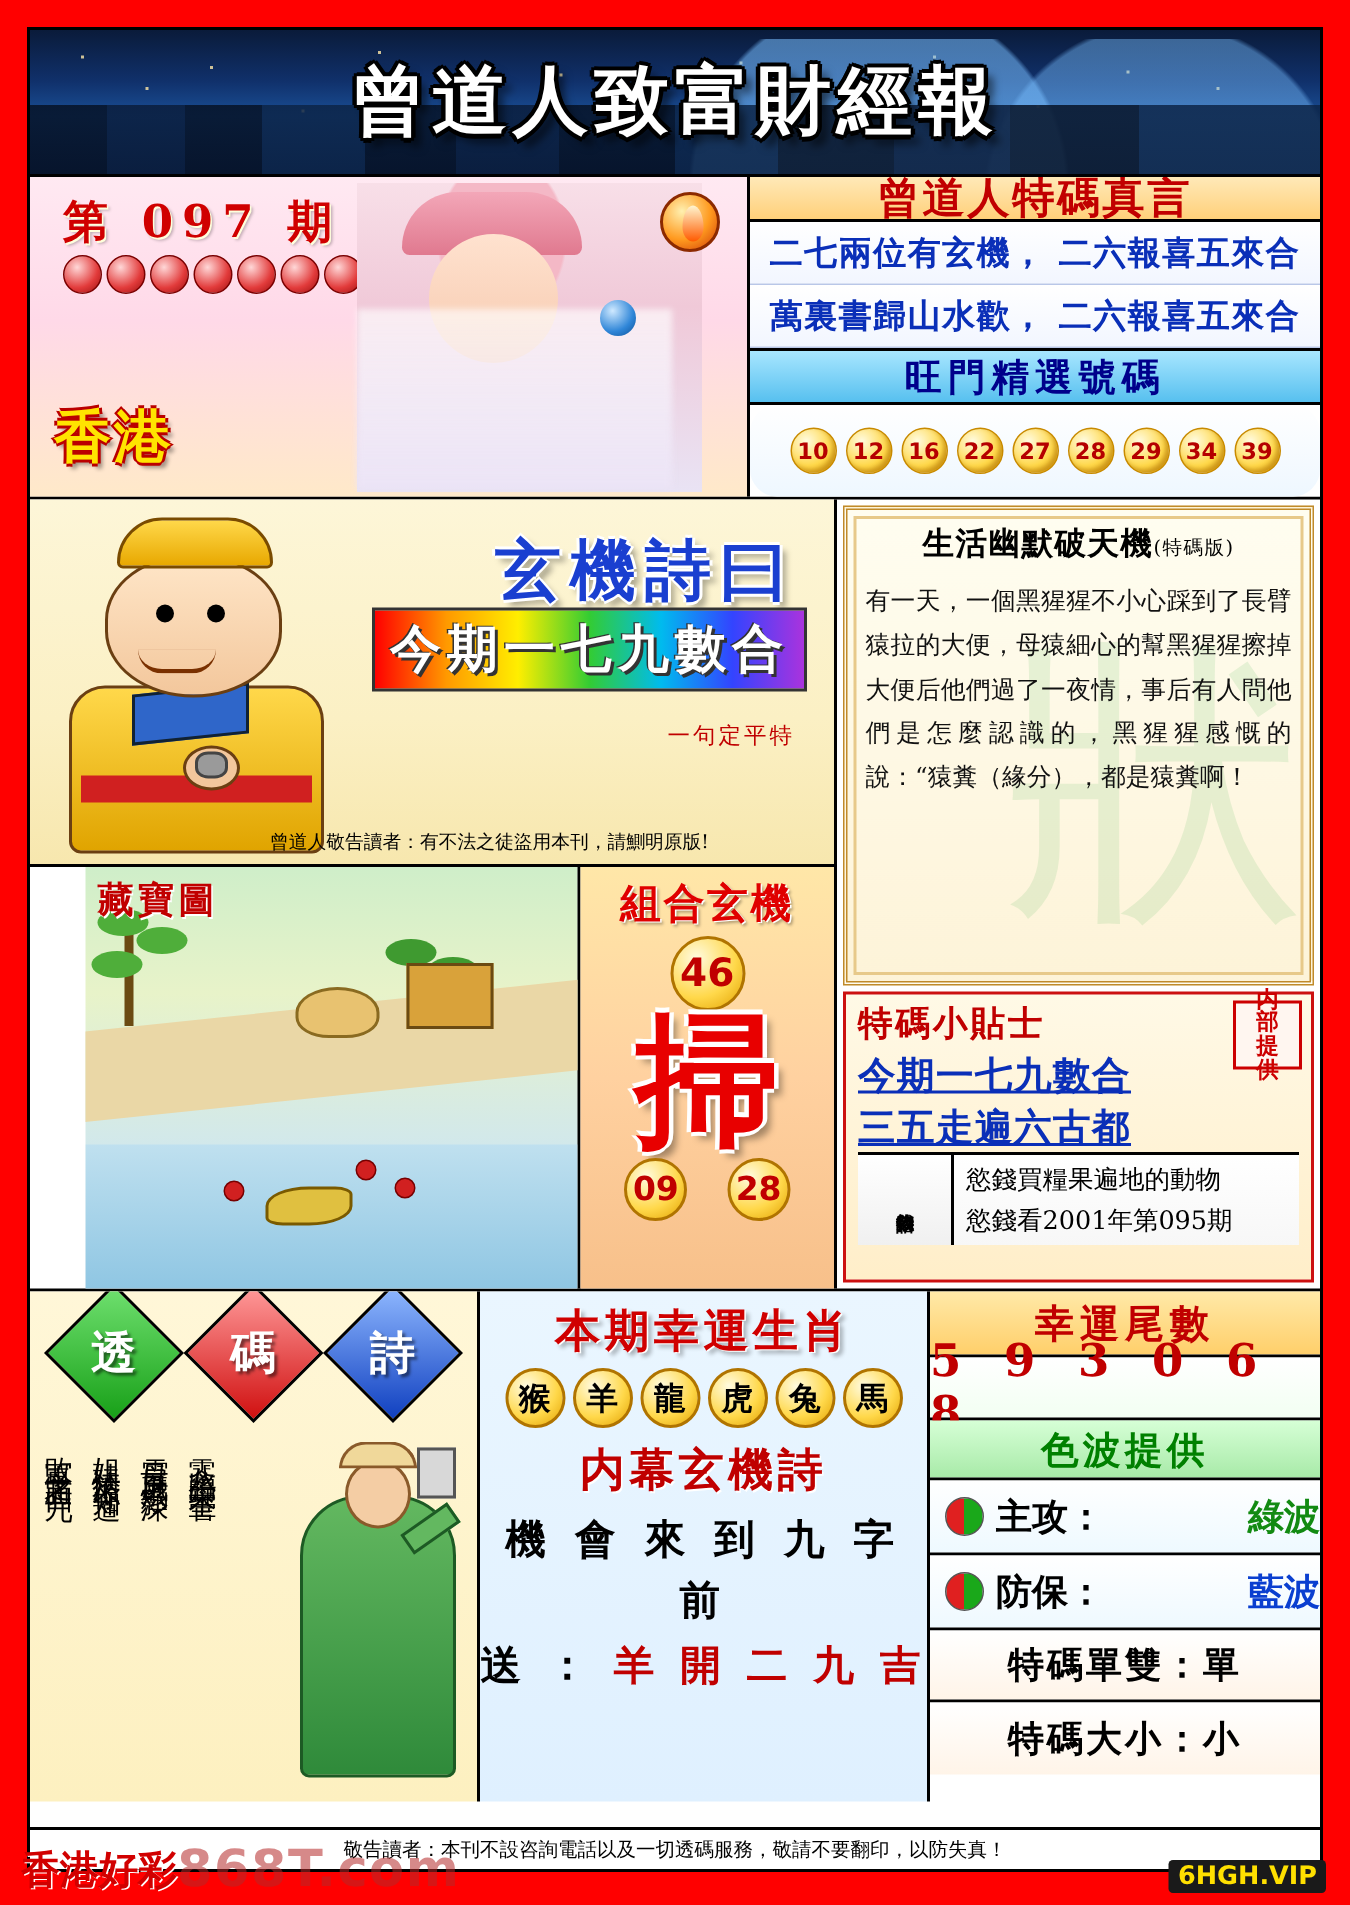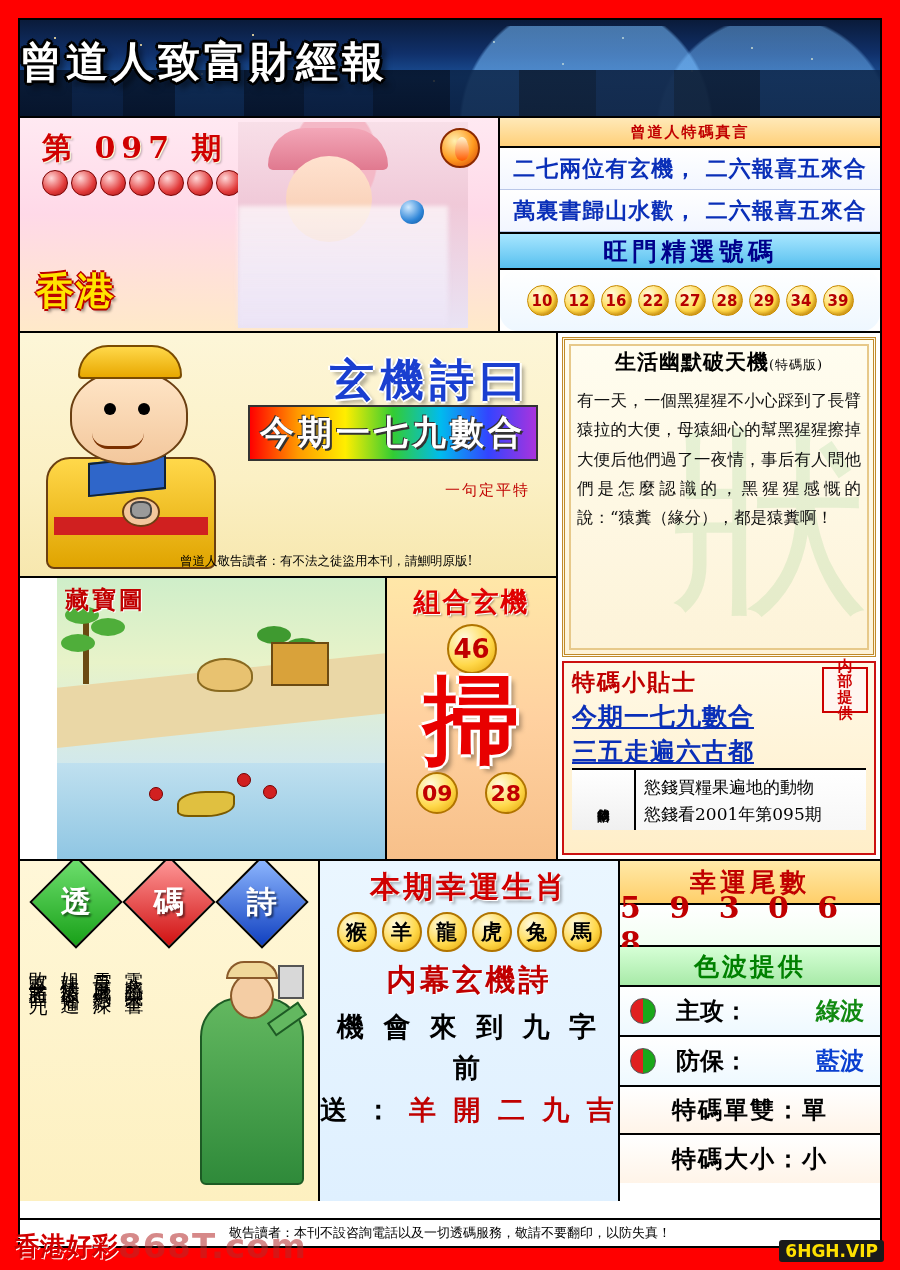--- a/index.html
+++ b/index.html
@@ -33,22 +33,23 @@
     position:absolute; left:0; bottom:0; width:100%; height:46px;
     background:
       linear-gradient(90deg,
         #061226 0 6%, #0a1d3c 6% 12%, #061226 12% 18%, #0c2447 18% 26%,
         #061226 26% 33%, #0a1d3c 33% 41%, #061226 41% 50%, #0c2447 50% 58%,
         #061226 58% 67%, #0a1d3c 67% 76%, #061226 76% 86%, #0c2447 86% 100%);
     opacity:.85;
   }
   .masthead-title {
     position:absolute; left:0; right:0; top:14px;
+    text-align:center;
     font-family:"DejaVu Serif", serif;
-    font-size:42px; font-weight:bold; letter-spacing:4px;
+    font-size:50px; font-weight:bold; letter-spacing:4px;
     color:#ffffff;
     text-shadow:
       3px 0 0 #000, -3px 0 0 #000, 0 3px 0 #000, 0 -3px 0 #000,
       2px 2px 0 #000, -2px 2px 0 #000, 2px -2px 0 #000, -2px -2px 0 #000,
       6px 6px 6px rgba(0,0,0,.6);
   }
 
   
   .topband { display:flex; height:215px; border-bottom:2px solid #000; }
   .topleft {
@@ -113,21 +114,21 @@
   .blue-dot {
     position:absolute; right:74px; top:82px; width:24px; height:24px; border-radius:50%;
     background:radial-gradient(circle at 35% 30%, #cfe9ff, #2f86d8 60%, #0d4f94);
   }
 
   .topright { flex:1; background:#fff; display:flex; flex-direction:column; }
   .tr-head {
     height:30px; display:flex; align-items:center; justify-content:center;
     background:linear-gradient(180deg,#ffe9b8,#ffd07a);
     border-bottom:2px solid #000;
-    font-family:"DejaVu Serif", serif; font-size:15px; font-weight:bold; color:#c10000;
+    font-family:"DejaVu Serif", serif; font-size:28px; font-weight:bold; color:#c10000;
     letter-spacing:2px;
   }
   .tr-line {
     height:42px; display:flex; align-items:center; justify-content:center;
     font-family:"DejaVu Serif", serif; font-size:22px; font-weight:bold; color:#0a2fb8;
     background:linear-gradient(180deg,#ffffff,#f2f6ff);
     border-bottom:1px solid #b9c7e8; letter-spacing:1px;
   }
   .tr-head2 {
     height:38px; display:flex; align-items:center; justify-content:center;
@@ -387,27 +388,27 @@
     font-family:"DejaVu Serif", serif; font-size:30px; font-weight:bold; color:#c00000;
     letter-spacing:9px;
   }
   .br-head2 {
     height:40px; display:flex; align-items:center; justify-content:center;
     background:linear-gradient(180deg,#d6ffd6,#a8eaa8); border-bottom:2px solid #000;
     font-family:"DejaVu Serif", serif; font-size:25px; font-weight:bold; color:#008000;
     letter-spacing:3px;
   }
   .br-row {
-    height:50px; display:flex; align-items:center; gap:20px; padding-left:10px;
+    height:50px; display:flex; align-items:center; gap:8px; padding-left:10px;
     border-bottom:2px solid #000; background:linear-gradient(180deg,#fff,#eef9ff);
     font-family:"DejaVu Serif", serif; font-size:24px; font-weight:bold; color:#000;
   }
   .dual-dot { width:26px; height:26px; border-radius:50%; position:relative;
     background:linear-gradient(90deg,#e02020 50%, #1aa81a 50%); border:1px solid #555; }
-  .br-row .val { margin-left:auto; margin-right:16px; }
+  .br-row .val { margin-left:auto; }
   .green { color:#128a12; }
   .blue { color:#0a3fd0; }
   .br-row2 {
     height:48px; display:flex; align-items:center; justify-content:center;
     border-bottom:2px solid #000; background:linear-gradient(180deg,#fff,#fff4e8);
     font-family:"DejaVu Serif", serif; font-size:24px; font-weight:bold; color:#000;
     letter-spacing:2px;
   }
   .br-row2:last-child { border-bottom:none; }
 

